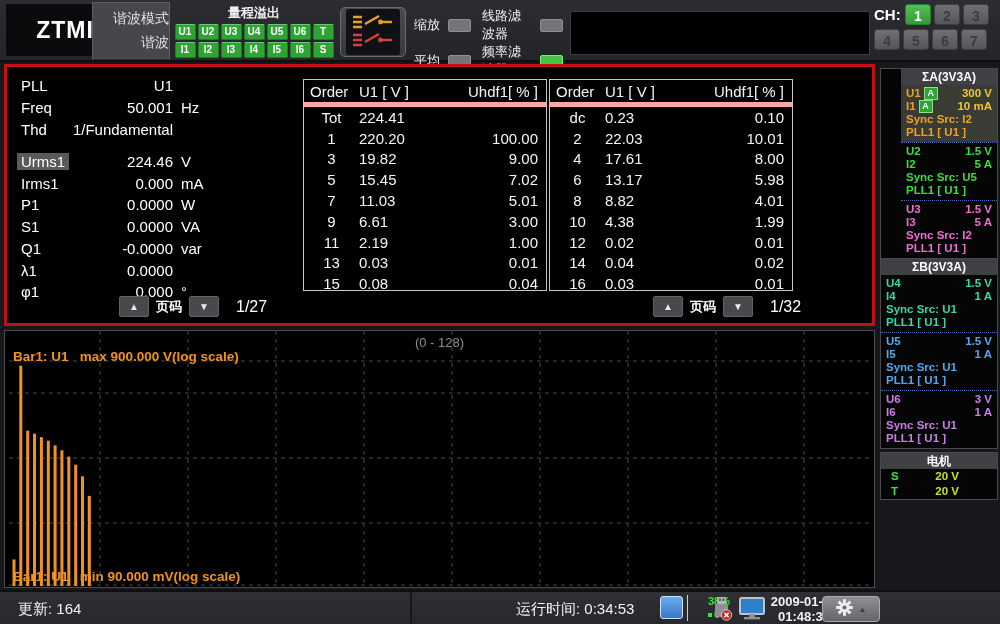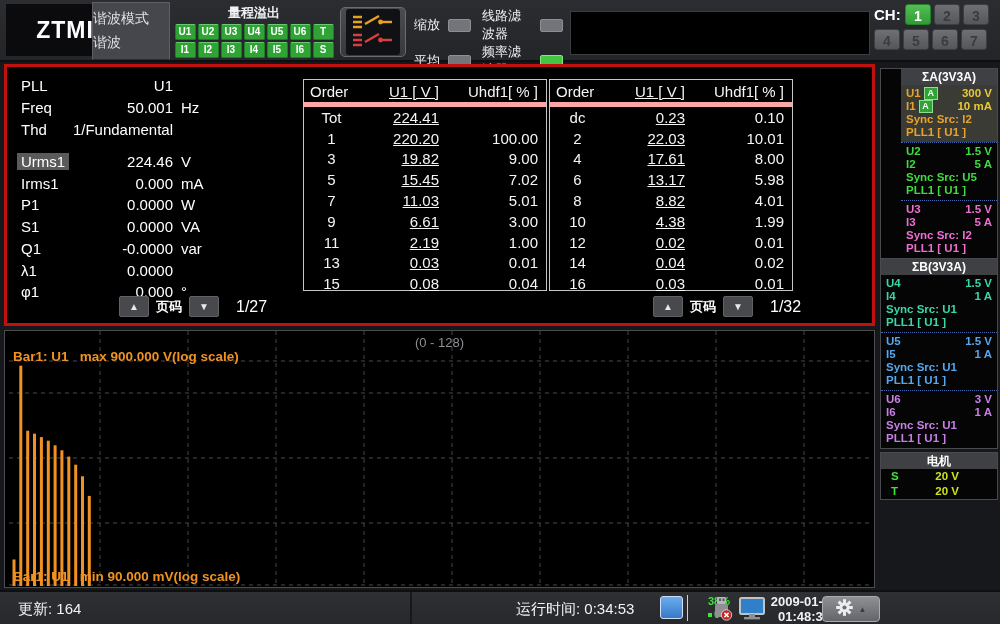--- a/index.html
+++ b/index.html
@@ -6,21 +6,21 @@
   #app{position:relative;width:1000px;height:624px;background:#17181b;overflow:hidden;
        font-family:"Liberation Sans","DejaVu Sans",sans-serif;-webkit-font-smoothing:antialiased;}
 
   
   #topbar{position:absolute;left:0;top:0;width:1000px;height:62px;
           background:linear-gradient(#2b2d31,#232528);border-bottom:2px solid #0e0f11;box-sizing:border-box;}
   .logo{position:absolute;left:6px;top:4px;width:82px;height:52px;background:#0b0b0d;color:#fff;
         font-size:23px;font-weight:800;letter-spacing:1px;display:flex;align-items:center;justify-content:center;padding-left:18px;}
   .mode-tab{position:absolute;left:92px;top:2px;width:76px;height:56px;background:#45474c;
             border:1px solid #5d5f64;border-bottom-color:#2a2c2f;color:#e2e2e4;font-size:14px;
-            display:flex;flex-direction:column;align-items:flex-start;justify-content:center;gap:6px;cursor:pointer;}
+            display:flex;flex-direction:column;align-items:flex-end;justify-content:center;gap:6px;cursor:pointer;}
   .range{position:absolute;left:174px;top:1px;width:160px;height:60px;text-align:center;}
   .range-title{color:#f0f0f2;font-size:13px;margin:3px 0 2px;font-weight:bold;}
   .range-row{display:flex;justify-content:center;gap:2px;margin-top:2px;}
   .badge{display:inline-block;width:19px;height:14px;background:var(--badge_green);border:1px solid #1e7d26;
          border-top-color:#6cc973;border-radius:2px;color:#fff;font-size:10px;font-weight:bold;
          line-height:13px;text-align:center;}
   .wiring-btn{position:absolute;left:340px;top:7px;width:64px;height:48px;background:linear-gradient(#4a4c51,#36383c);
          border:1px solid #6a6c71;border-radius:5px;display:flex;align-items:center;justify-content:center;cursor:pointer;}
   .wiring-inner{background:#101114;border-radius:3px;padding:2px 4px;}
   .filters{position:absolute;left:414px;top:7px;width:152px;height:48px;display:grid;
@@ -49,21 +49,21 @@
   .pager{position:absolute;top:229px;display:flex;align-items:center;gap:7px;color:#fff;}
   .pbtn{width:30px;height:21px;background:#47494d;border:1px solid #606266;border-radius:2px;
         color:#e9e9eb;font-size:10px;text-align:center;line-height:19px;padding:0;cursor:pointer;}
   .plabel{font-size:13px;font-weight:bold;}
   .ppage{font-size:16px;margin-left:10px;}
   .htable{position:absolute;top:12px;width:244px;height:212px;border:1px solid #c6c6c6;
           color:#f5f5f5;font-size:15px;box-sizing:border-box;}
   .thead{display:flex;height:22px;border-bottom:5px solid #fca5a5;align-items:center;}
   .trow{display:flex;height:20.8px;align-items:center;}
   .c0{width:55px;text-align:center;}
-  .c1{width:80px;text-align:right;text-decoration:underline;}
+  .c1{width:80px;}
   .c2{flex:1;text-align:right;padding-right:8px;}
   .thead .c0{text-align:left;padding-left:6px;width:49px;}
 
   
   #chart{position:absolute;left:4px;top:330px;width:871px;height:258px;background:#000;
          border:1px solid #4a4c50;box-sizing:border-box;}
   .chart-top{position:absolute;left:8px;top:18px;color:var(--bar_orange);font-size:13.5px;
              font-weight:bold;white-space:pre;z-index:2;}
   .chart-range{position:absolute;left:0;right:0;top:4px;text-align:center;color:#8e9094;font-size:13px;}
   .chart-bottom{position:absolute;left:8px;bottom:3px;color:var(--bar_orange);font-size:13.5px;

